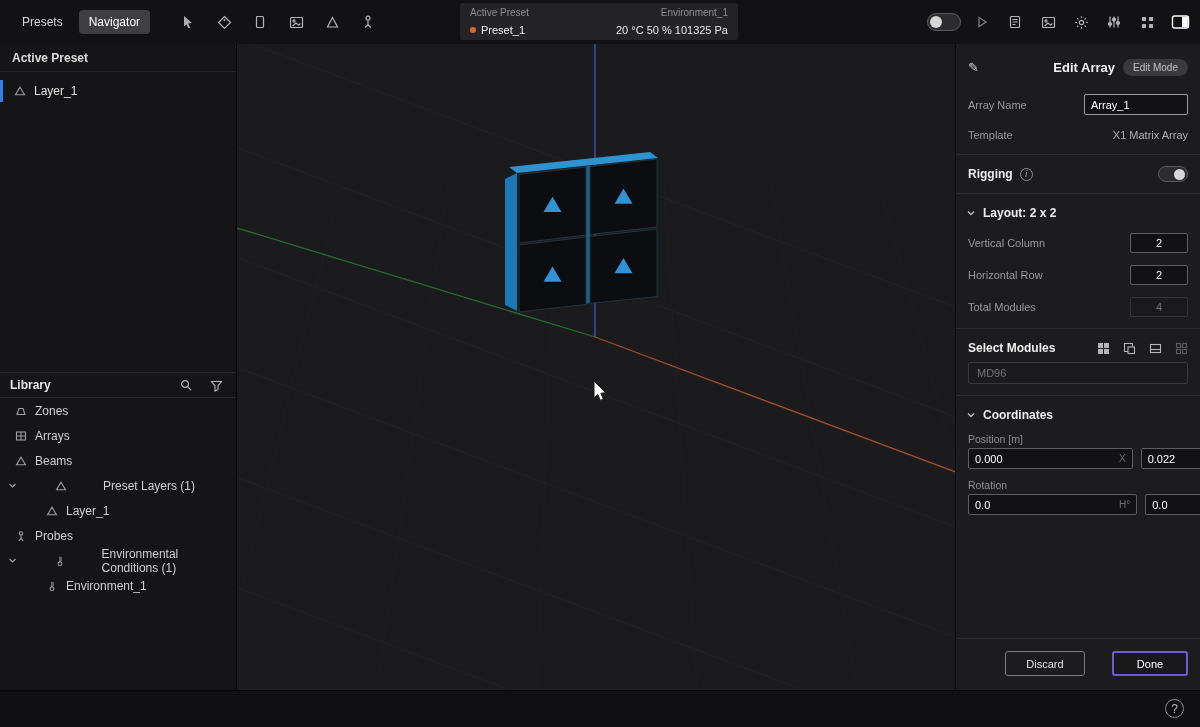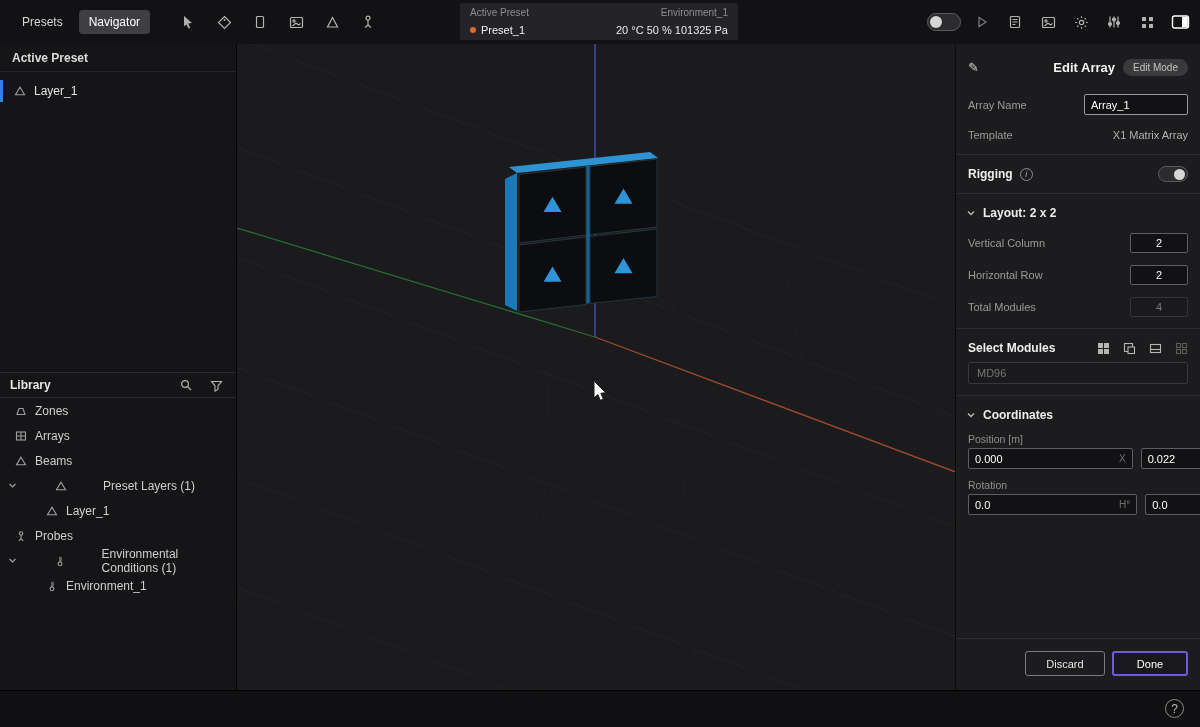--- a/index.html
+++ b/index.html
@@ -71,21 +71,21 @@
   .toggle.small .knob { width:11px; height:11px; top:1.5px; left:auto; right:2px; }
   .mod-icons { display:flex; gap:13px; align-items:center; }
   .mod-icon { display:flex; color:#b5b5b5; }
   .mod-icon.dim { color:#5c5c5c; }
   .module-input { margin:0 12px 6px; height:22px; background:#1a1a1c; border:1px solid #38383a; border-radius:2px; color:#6a6a6a; font-size:11px; padding:0 8px; width:calc(100% - 24px); outline:none; font-family:inherit; }
   .coord-label { font-size:10.5px; color:#8e8e8e; padding:4px 12px 3px; }
   .coord-row { display:flex; gap:8px; padding:0 12px 6px; }
   .coord-box { flex:1; display:flex; align-items:center; border:1px solid #5e5e60; border-radius:2px; background:#121214; height:21px; padding:0 6px; gap:2px; }
   .coord-box input { flex:1; min-width:0; background:transparent; border:none; color:#fff; font-size:11px; outline:none; padding:0; font-family:inherit; }
   .coord-axis { font-size:10px; color:#6f6f6f; }
-  .ep-footer { margin-top:auto; border-top:1px solid #2c2c2e; padding:12px 12px 14px; display:flex; justify-content:flex-end; gap:7px; }
+  .ep-footer { margin-top:auto; border-top:1px solid #2c2c2e; padding:12px 12px 14px; display:flex; justify-content:flex-end; gap:27px; }
   .btn-discard { min-width:80px; height:25px; border:1px solid #7a7a7c; border-radius:3px; background:transparent; color:#e6e6e6; font-size:11px; font-family:inherit; cursor:default; }
   .btn-done { min-width:76px; height:25px; border:2px solid #6f5bd6; border-radius:3px; background:#19191b; color:#ffffff; font-size:11px; font-family:inherit; cursor:default; }
 
   
   .bottombar { position:absolute; left:0; bottom:0; right:0; height:37px; background:#101012; border-top:1px solid #000; z-index:5; }
   .help { position:absolute; right:16px; top:8px; width:19px; height:19px; border-radius:50%; border:1.5px solid #8a8a8a; color:#b9b9b9; display:flex; align-items:center; justify-content:center; font-size:12px; }
 </style>
 </head>
 <body>
 

